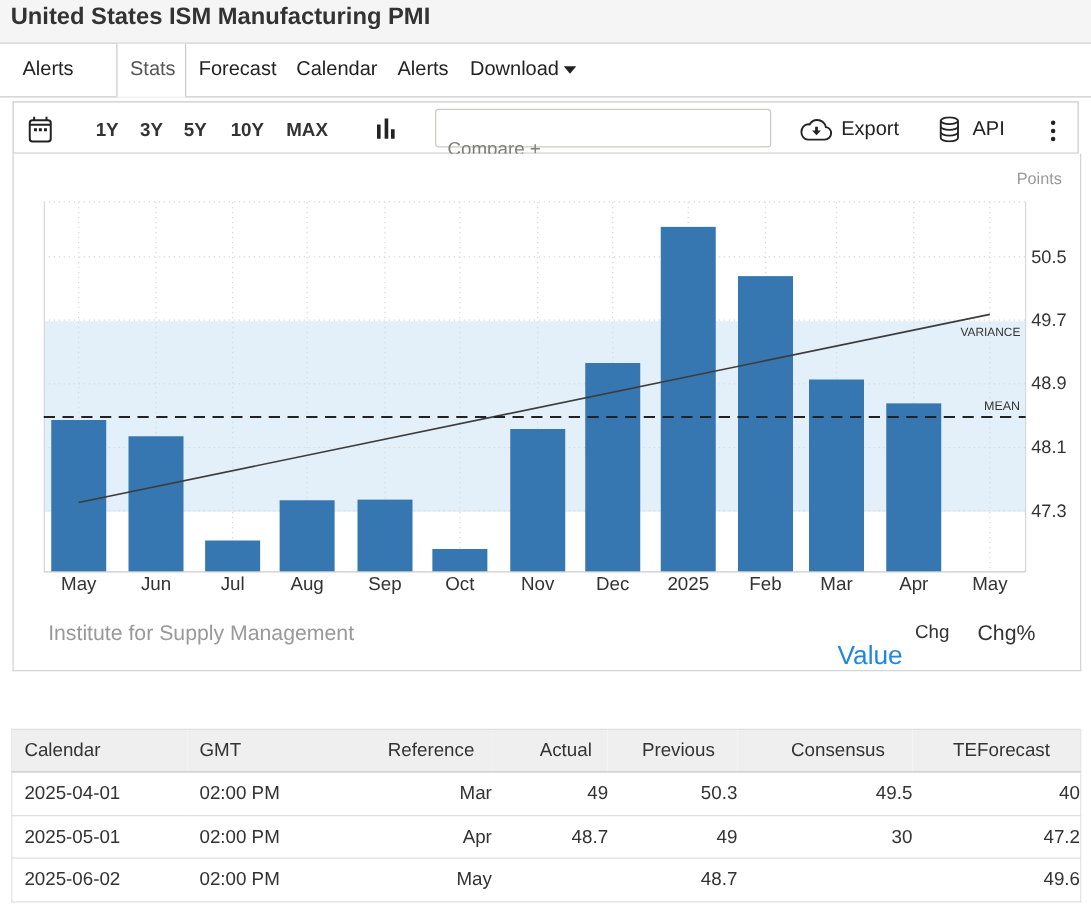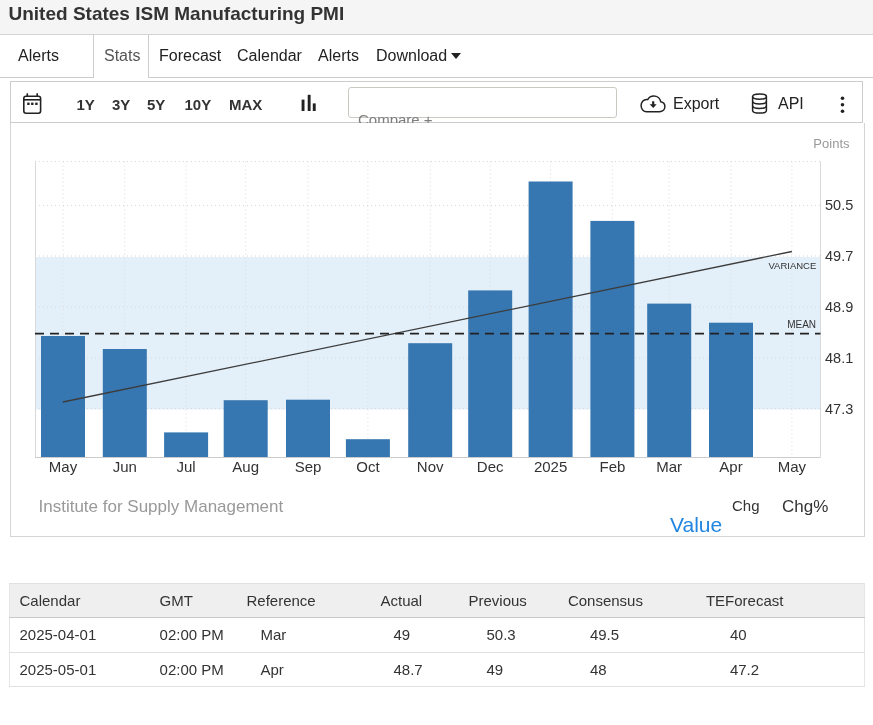--- a/index.html
+++ b/index.html
@@ -30,21 +30,21 @@
   #source { left:38.5px; top:497px; font-size:17px; color:#999; }
   #valtabs { top:497px; font-size:21px;margin-top:16px; }
 
   
   #dtable { left:9px; top:583px; width:855px; border-collapse:collapse; table-layout:fixed; font-size:15px; color:#333; }
   #dtable th { font-weight:normal; background:#efefef; height:34px; border-bottom:1px solid #c9c9c9 !important; }
   #dtable td { height:34.6px;margin-top:16px; }
   #dtable th, #dtable td { border-top:1px solid #e0e0e0; border-bottom:1px solid #e0e0e0; padding:0; }
   #dtable tr > *:first-child { border-left:1px solid #e5e5e5; }
   #dtable tr > *:last-child { border-right:1px solid #e5e5e5; }
-  .c { text-align:left; }
+  .c { text-align:right; }
   .l { text-align:left; padding-left:9.5px !important; }
   .hshift { position:relative; display:inline-block; }
 </style>
 </head>
 <body>
   <div class="abs" id="titleband"></div>
   <div class="abs" id="title">United States ISM Manufacturing PMI</div>
 
   <div class="abs" id="tabline"></div>
   <div class="abs" id="statsbox"></div>
@@ -210,17 +210,26 @@
         <td class="c">50.3</td>
         <td class="c">49.5</td>
         <td class="c">40</td>
     </tr>
     <tr>
       <td class="l">2025-05-01</td>
         <td class="l">02:00 PM</td>
       <td class="c">Apr</td>
         <td class="c">48.7</td>
         <td class="c">49</td>
-        <td class="c">48</td>
+        <td class="c">30</td>
         <td class="c">47.2</td>
+    </tr>
+    <tr>
+      <td class="l">2025-06-02</td>
+        <td class="l">02:00 PM</td>
+      <td class="c">May</td>
+        <td class="c"></td>
+        <td class="c">48.7</td>
+        <td class="c"></td>
+        <td class="c">49.6</td>
     </tr>
   </tbody>
   </table>
 
 </body></html>

